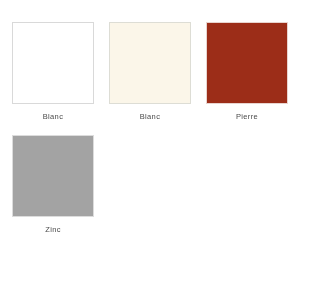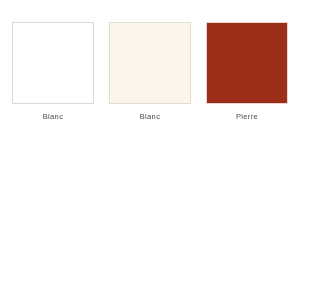--- a/index.html
+++ b/index.html
@@ -69,15 +69,19 @@
       <div class="swatch-chip" style="background-color: rgb(251, 246, 233); border-color: rgb(221, 221, 213);"></div>
       <div class="swatch-label">Blanc</div>
     </div>
     <div class="swatch-cell">
       <div class="swatch-chip" style="background-color: rgb(156, 45, 24); border-color: rgb(232, 212, 207);"></div>
       <div class="swatch-label">Pierre</div>
     </div>
   </div>
 
   <div class="swatch-row">
+    <div class="swatch-cell">
+      <div class="swatch-chip" style="background-color: rgb(163, 163, 163); border-color: rgb(220, 220, 220);"></div>
+      <div class="swatch-label">Zinc</div>
+    </div>
   </div>
 
 </div>
 
 </body></html>

